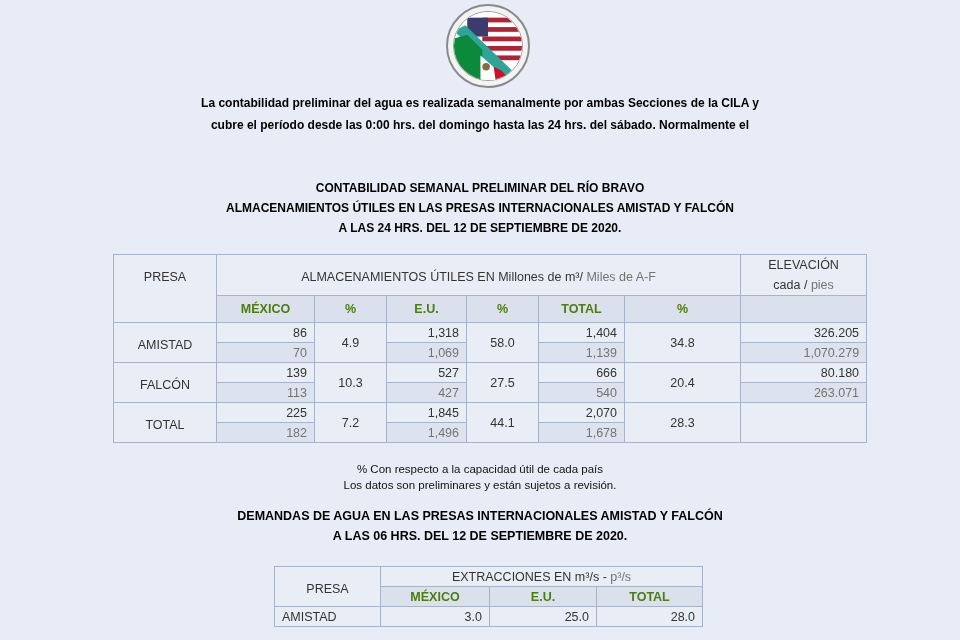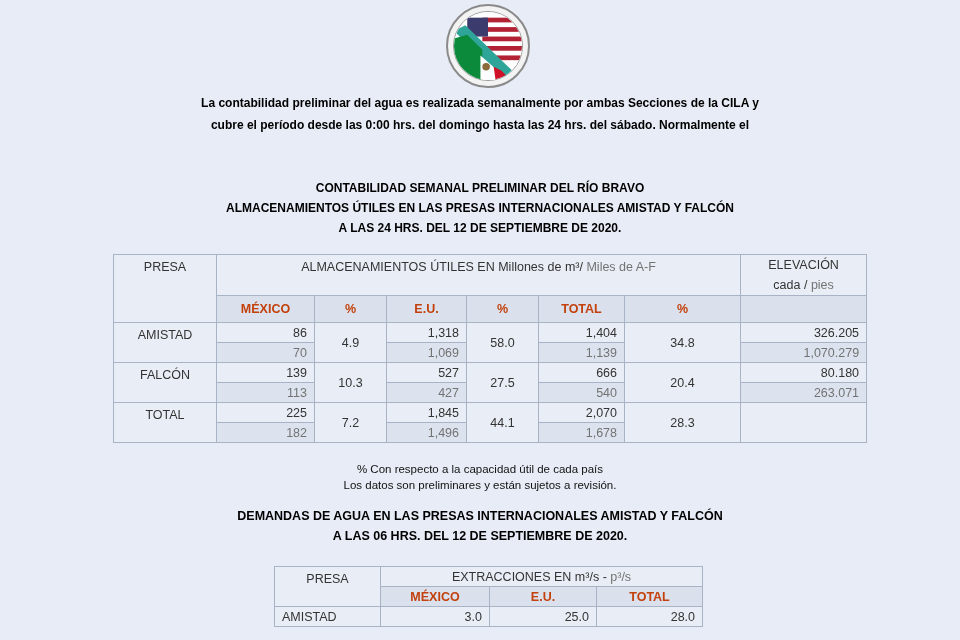--- a/index.html
+++ b/index.html
@@ -42,23 +42,23 @@
 
   table { border-collapse: collapse; position: absolute; table-layout: fixed; }
   td {
     border: 1px solid #a9b3c6;
     font-size: 12.5px; color: #333;
     height: 20px; padding: 0 7px;
   }
   .red { color: #737373; }
   .center { text-align: center; }
   .right { text-align: right; }
-  .hdr { background: #dbe1ec; font-weight: bold; text-align: center; color: #c2410c; }
+  .hdr { background: #dbe1ec; font-weight: bold; text-align: center; color: #4d7c0f; }
   .redcell { background: #dde3ee; }
-  .vtop { vertical-align: top; padding-top: 5px; }
+  .vtop { vertical-align: top; padding-top: 15px; }
 
   #t1 { left: 113px; top: 254px; width: 753px; }
   #t2 { left: 274px; top: 566px; width: 428px; }
   .bg-light { background: #e9eef6; }
 </style>
 </head>
 <body>
 
 <div class="logo">
   <div class="ring">

